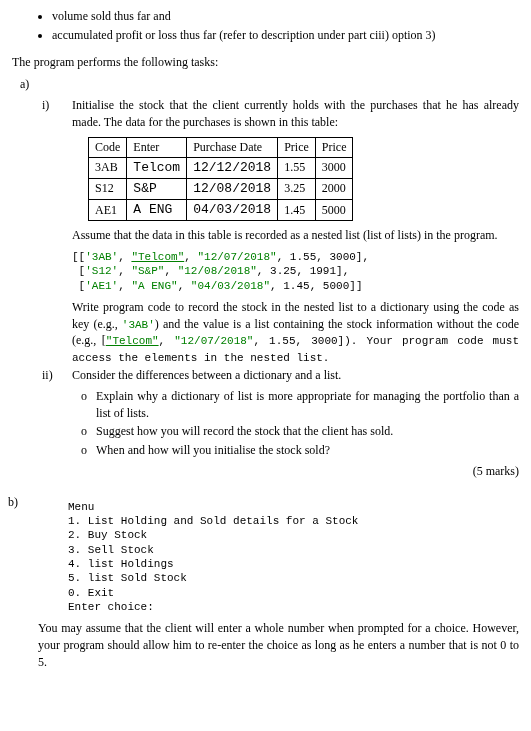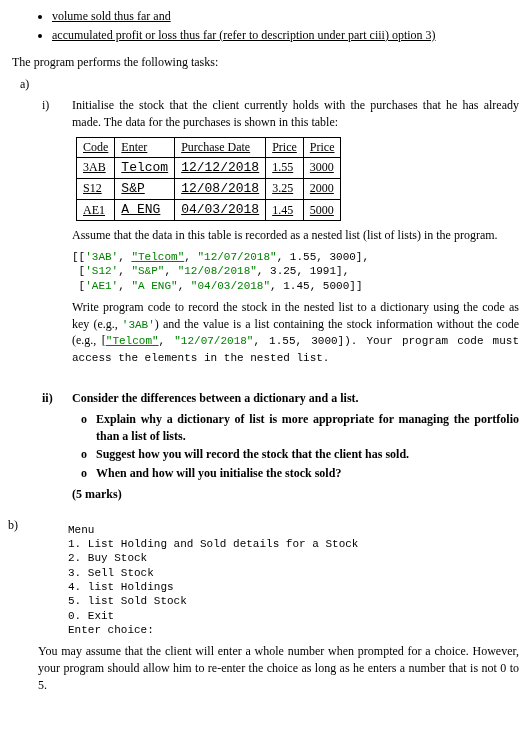--- a/index.html
+++ b/index.html
@@ -11,21 +11,20 @@
     color: #000;
     width: 531px;
     box-sizing: border-box;
   }
   ul.bullets {
     margin: 0 0 10px 0;
     padding-left: 40px;
   }
   ul.bullets li {
     margin-bottom: 2px;
-    text-decoration: underline;
   }
   .para {
     margin: 6px 0;
   }
   .lvl-a {
     margin-left: 8px;
   }
   .lvl-i {
     margin-left: 30px;
   }
@@ -39,23 +38,22 @@
   }
   .label-col-b {
     width: 30px;
     flex-shrink: 0;
   }
   .content-col {
     flex: 1;
   }
   table.stock {
     border-collapse: collapse;
-    margin: 6px 4px;
+    margin: 6px 16px;
     font-size: 12px;
-    text-decoration: underline;
   }
   table.stock td, table.stock th {
     border: 1px solid #000;
     padding: 1px 6px;
     text-align: left;
     font-weight: normal;
   }
   table.stock th {
     font-family: "Times New Roman", serif;
   }
@@ -85,21 +83,21 @@
   }
   .subitem .mark {
     width: 24px;
     flex-shrink: 0;
     text-align: center;
   }
   .subitem .txt {
     flex: 1;
   }
   .marks {
-    text-align: left;
+    text-align: right;
     margin-top: 2px;
   }
   .menublock {
     margin-left: 30px;
   }
 </style>
 </head>
 <body>
 
 <ul class="bullets">
@@ -152,21 +150,21 @@
     <div class="justify">Assume that the data in this table is recorded as a nested list (list of lists) in the program.</div>
 
     <div class="code"><span>[[</span><span class="g">'3AB'</span><span>, </span><span class="g u">"Telcom"</span><span>, </span><span class="g">"12/07/2018"</span><span>, 1.55, 3000],</span>
 <span> [</span><span class="g">'S12'</span><span>, </span><span class="g">"S&amp;P"</span><span>, </span><span class="g">"12/08/2018"</span><span>, 3.25, 1991],</span>
 <span> [</span><span class="g">'AE1'</span><span>, </span><span class="g">"A ENG"</span><span>, </span><span class="g">"04/03/2018"</span><span>, 1.45, 5000]]</span></div>
 
     <div class="justify"><span>Write program code to record the stock in the nested list to a dictionary using the code as key (e.g., </span><span class="code g" style="white-space:normal;">'3AB'</span><span>) and the value is a list containing the stock information without the code (e.g., [</span><span class="code g u" style="white-space:normal;">"Telcom"</span><span class="code" style="white-space:normal;">, </span><span class="code g" style="white-space:normal;">"12/07/2018"</span><span class="code" style="white-space:normal;">, 1.55, 3000]). Your program code must access the elements in the nested list.</span></div>
   </div>
 </div>
 
-<div class="row lvl-i" style="margin-top:24px;font-weight:bold;">
+<div class="row lvl-i" style="margin-top:1px;">
   <div class="label-col">ii)</div>
   <div class="content-col">
     <div>Consider the differences between a dictionary and a list.</div>
     <div class="sublist">
       <div class="subitem">
         <div class="mark">o</div>
         <div class="txt justify">Explain why a dictionary of list is more appropriate for managing the portfolio than a list of lists.</div>
       </div>
       <div class="subitem">
         <div class="mark">o</div>

